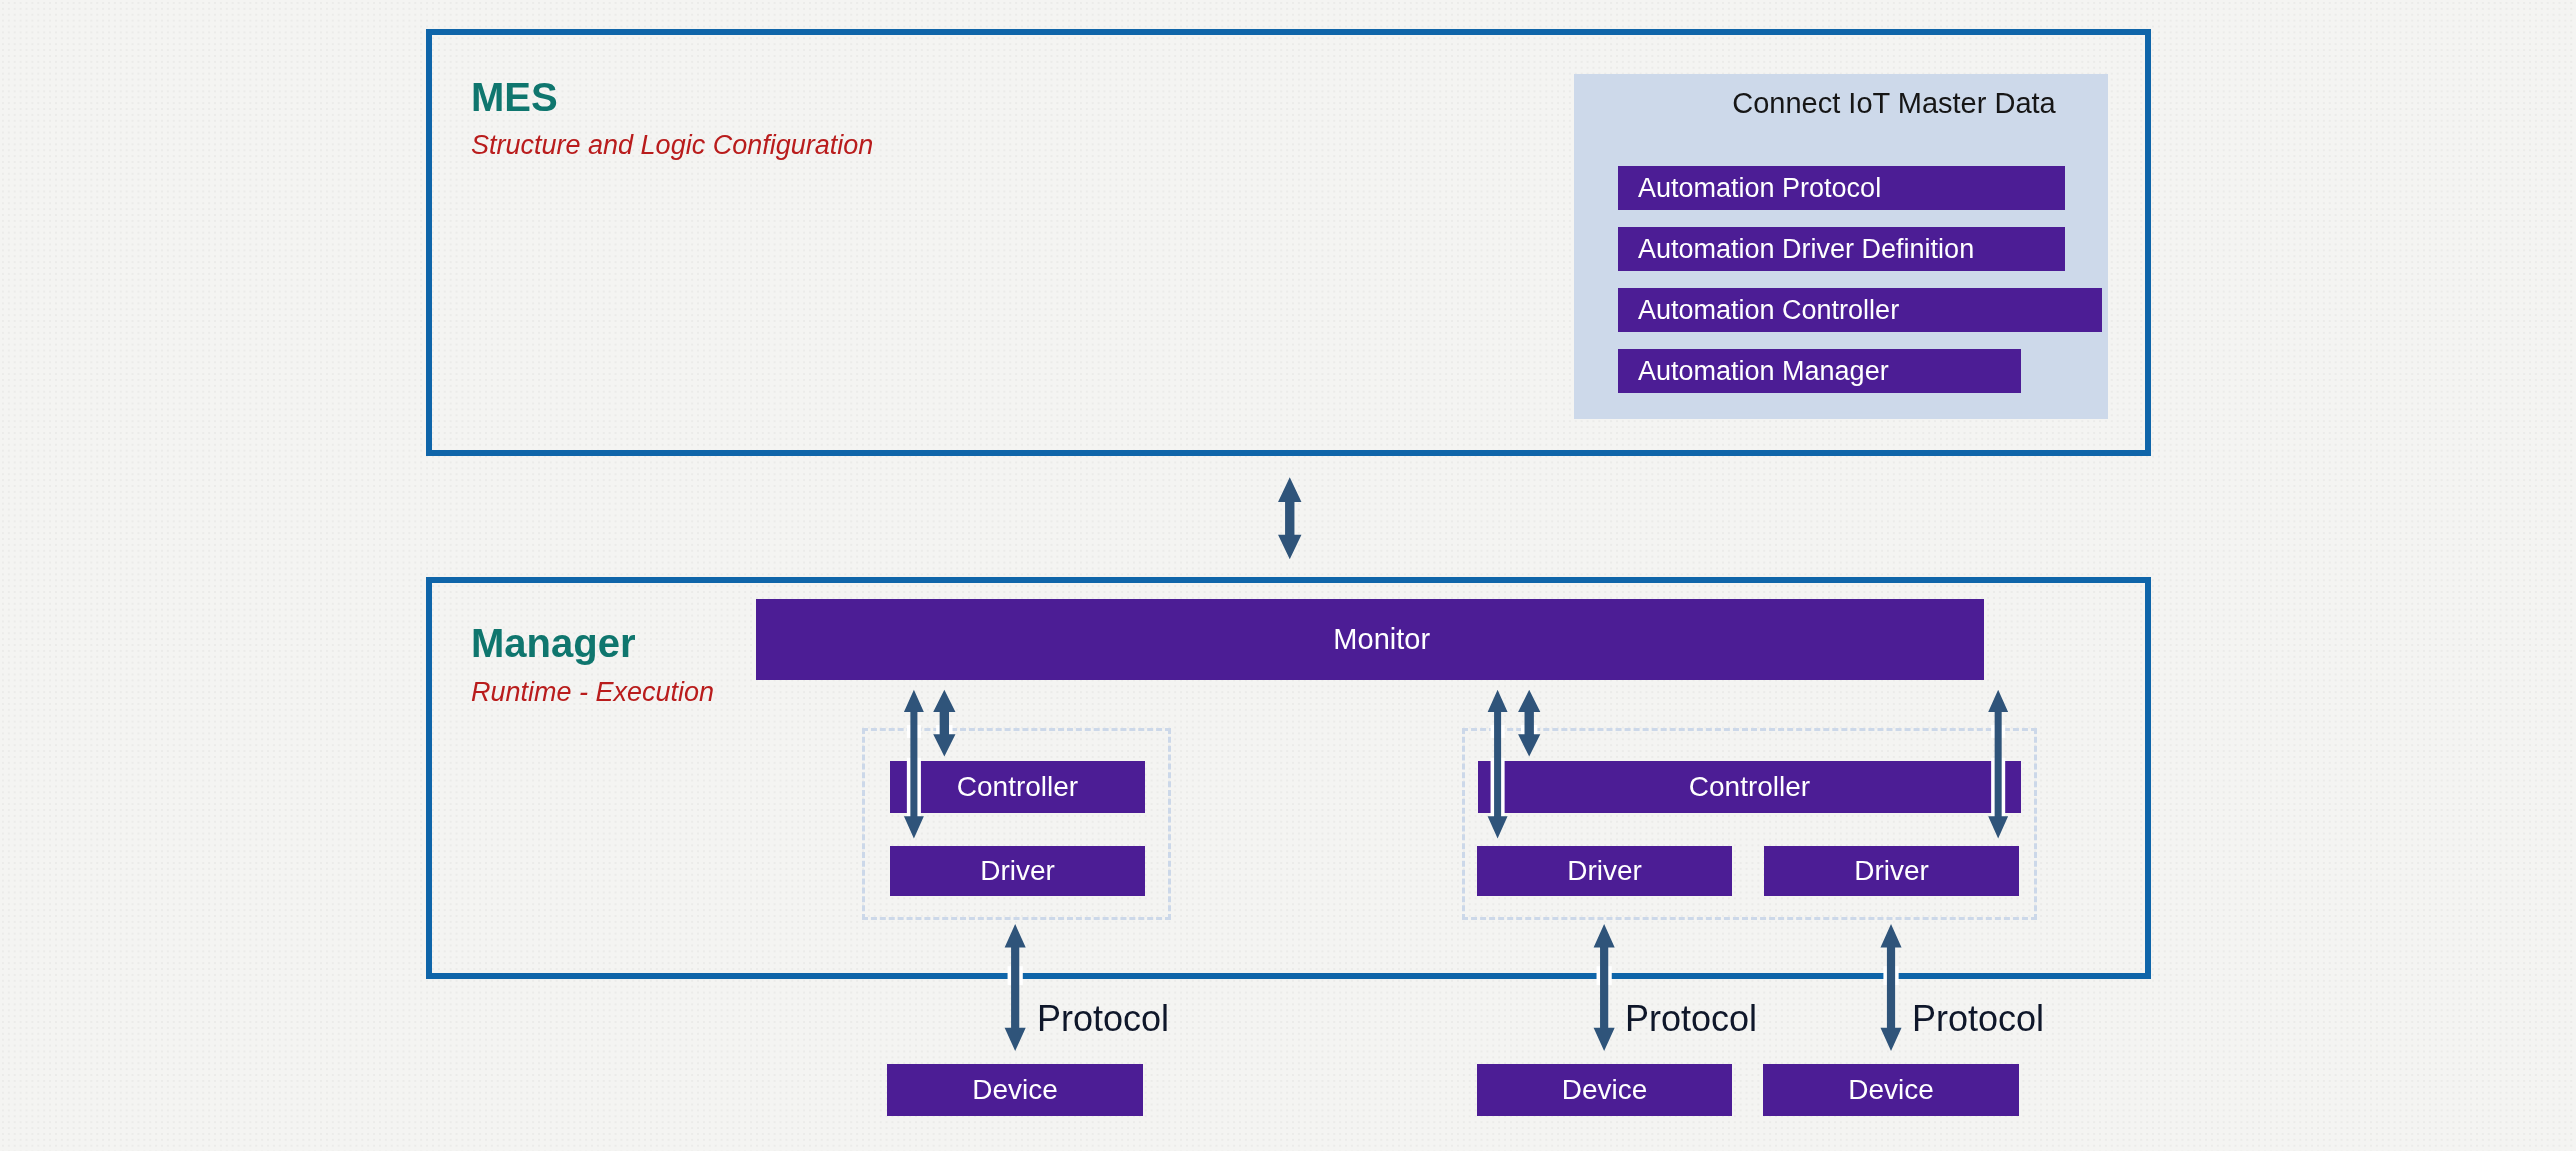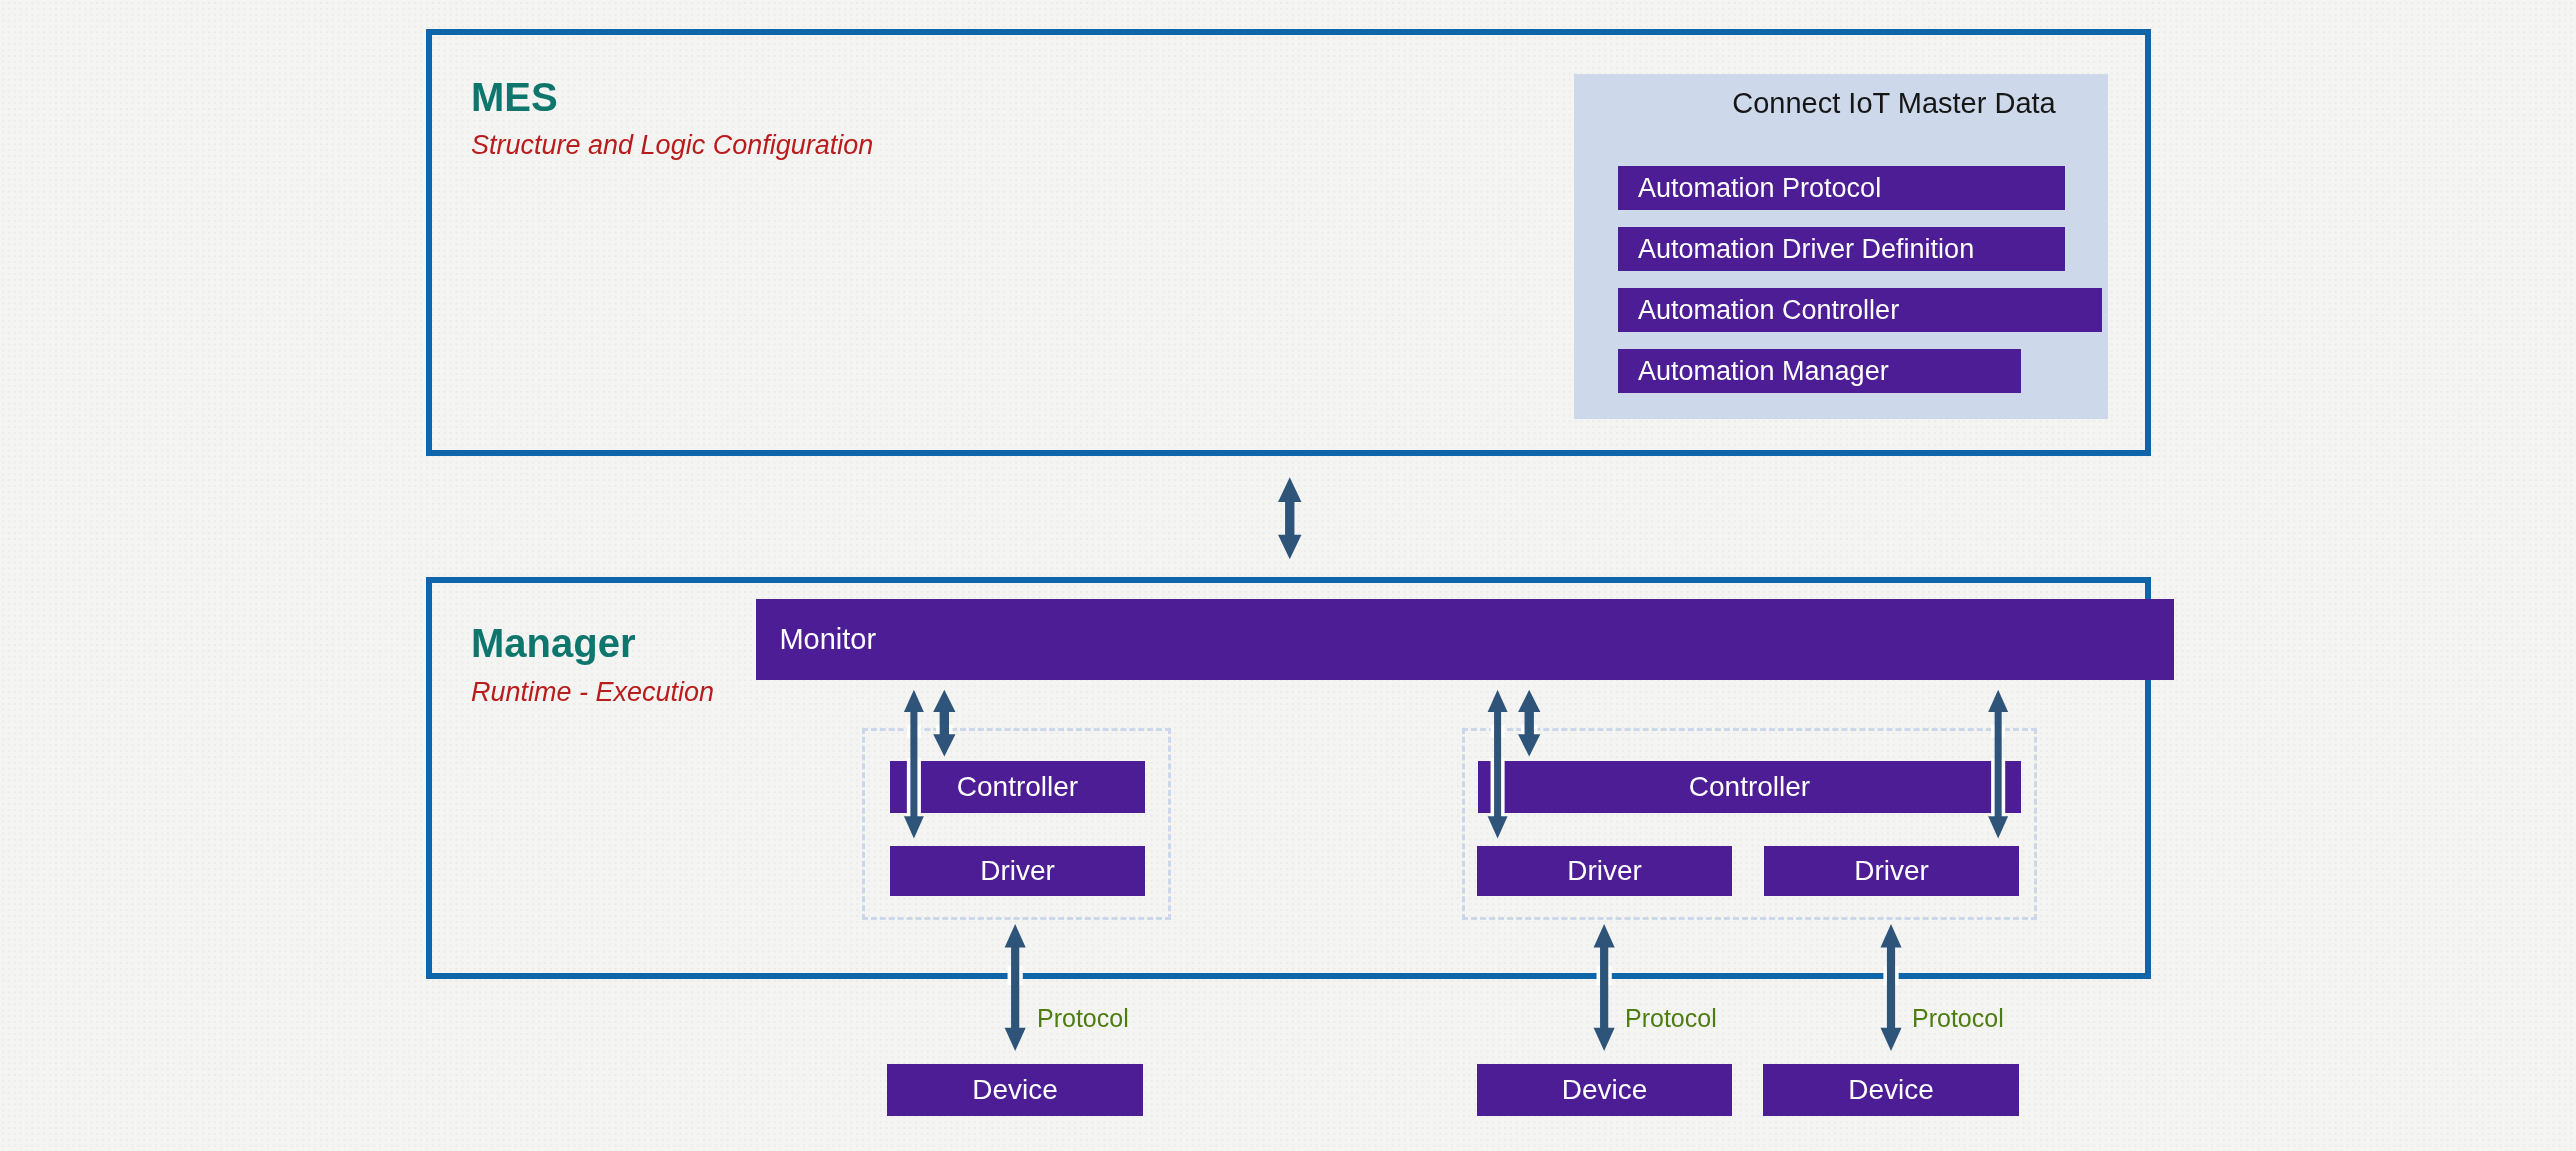--- a/index.html
+++ b/index.html
@@ -15,21 +15,21 @@
   .frame{border:6.4px solid #0f65a9;background:transparent;}
   .section-title{font-size:40px;font-weight:bold;line-height:1;color:#0f766e;}
   .section-sub{font-size:27px;font-style:italic;line-height:1;color:#b91c1c;}
   .panel{background:#cdd9ea;}
   .panel-title{font-size:29px;line-height:1;text-align:center;color:#161616;}
   .blue-bar{background:#4c1d95;color:#ffffff;}
   .item-btn{height:44px;line-height:44px;font-size:27px;padding-left:20px;white-space:nowrap;overflow:hidden;}
   .monitor{height:81px;line-height:81px;font-size:29px;padding-left:23.4px;}
   .node{display:flex;align-items:center;justify-content:center;font-size:28px;}
   .dashed-box{border:3.5px dashed #ccd8e9;background:transparent;}
-  .protocol{font-size:25px;line-height:33px;color:#4d7c0f;white-space:nowrap;}
+  .protocol{font-size:36px;line-height:33px;color:#0f172a;white-space:nowrap;}
   svg.overlay{position:absolute;left:0;top:0;pointer-events:none;}
   .arrow{fill:#2f547a;}
   .wgap{fill:#ffffff;}
 </style>
 </head>
 <body>
 
 <div class="abs frame" style="left:426px;top:29px;width:1725px;height:427px;"></div>
 
 <div class="abs section-title" style="left:471px;top:77px;">MES</div>
@@ -41,21 +41,21 @@
 <div class="abs blue-bar item-btn" style="left:1618px;top:166px;width:447px;">Automation Protocol</div>
 <div class="abs blue-bar item-btn" style="left:1618px;top:227px;width:447px;">Automation Driver Definition</div>
 <div class="abs blue-bar item-btn" style="left:1618px;top:288px;width:484px;">Automation Controller</div>
 <div class="abs blue-bar item-btn" style="left:1618px;top:349px;width:403px;">Automation Manager</div>
 
 <div class="abs frame" style="left:426px;top:577px;width:1725px;height:402px;"></div>
 
 <div class="abs section-title" style="left:471px;top:623px;">Manager</div>
 <div class="abs section-sub" style="left:471px;top:679px;">Runtime - Execution</div>
 
-<div class="abs blue-bar monitor" style="left:756px;top:599px;width:1418px;">Monitor</div>
+<div class="abs blue-bar monitor" style="left:756px;top:599px;width:1228px;text-align:center;">Monitor</div>
 
 <div class="abs dashed-box" style="left:862px;top:728px;width:309px;height:192px;"></div>
 <div class="abs blue-bar node" style="left:890px;top:761px;width:255px;height:52px;">Controller</div>
 <div class="abs blue-bar node" style="left:890px;top:846px;width:255px;height:50px;">Driver</div>
 
 <div class="abs dashed-box" style="left:1462px;top:728px;width:575px;height:192px;"></div>
 <div class="abs blue-bar node" style="left:1478px;top:761px;width:543px;height:52px;">Controller</div>
 <div class="abs blue-bar node" style="left:1477px;top:846px;width:255px;height:50px;">Driver</div>
 <div class="abs blue-bar node" style="left:1764px;top:846px;width:255px;height:50px;">Driver</div>
 

